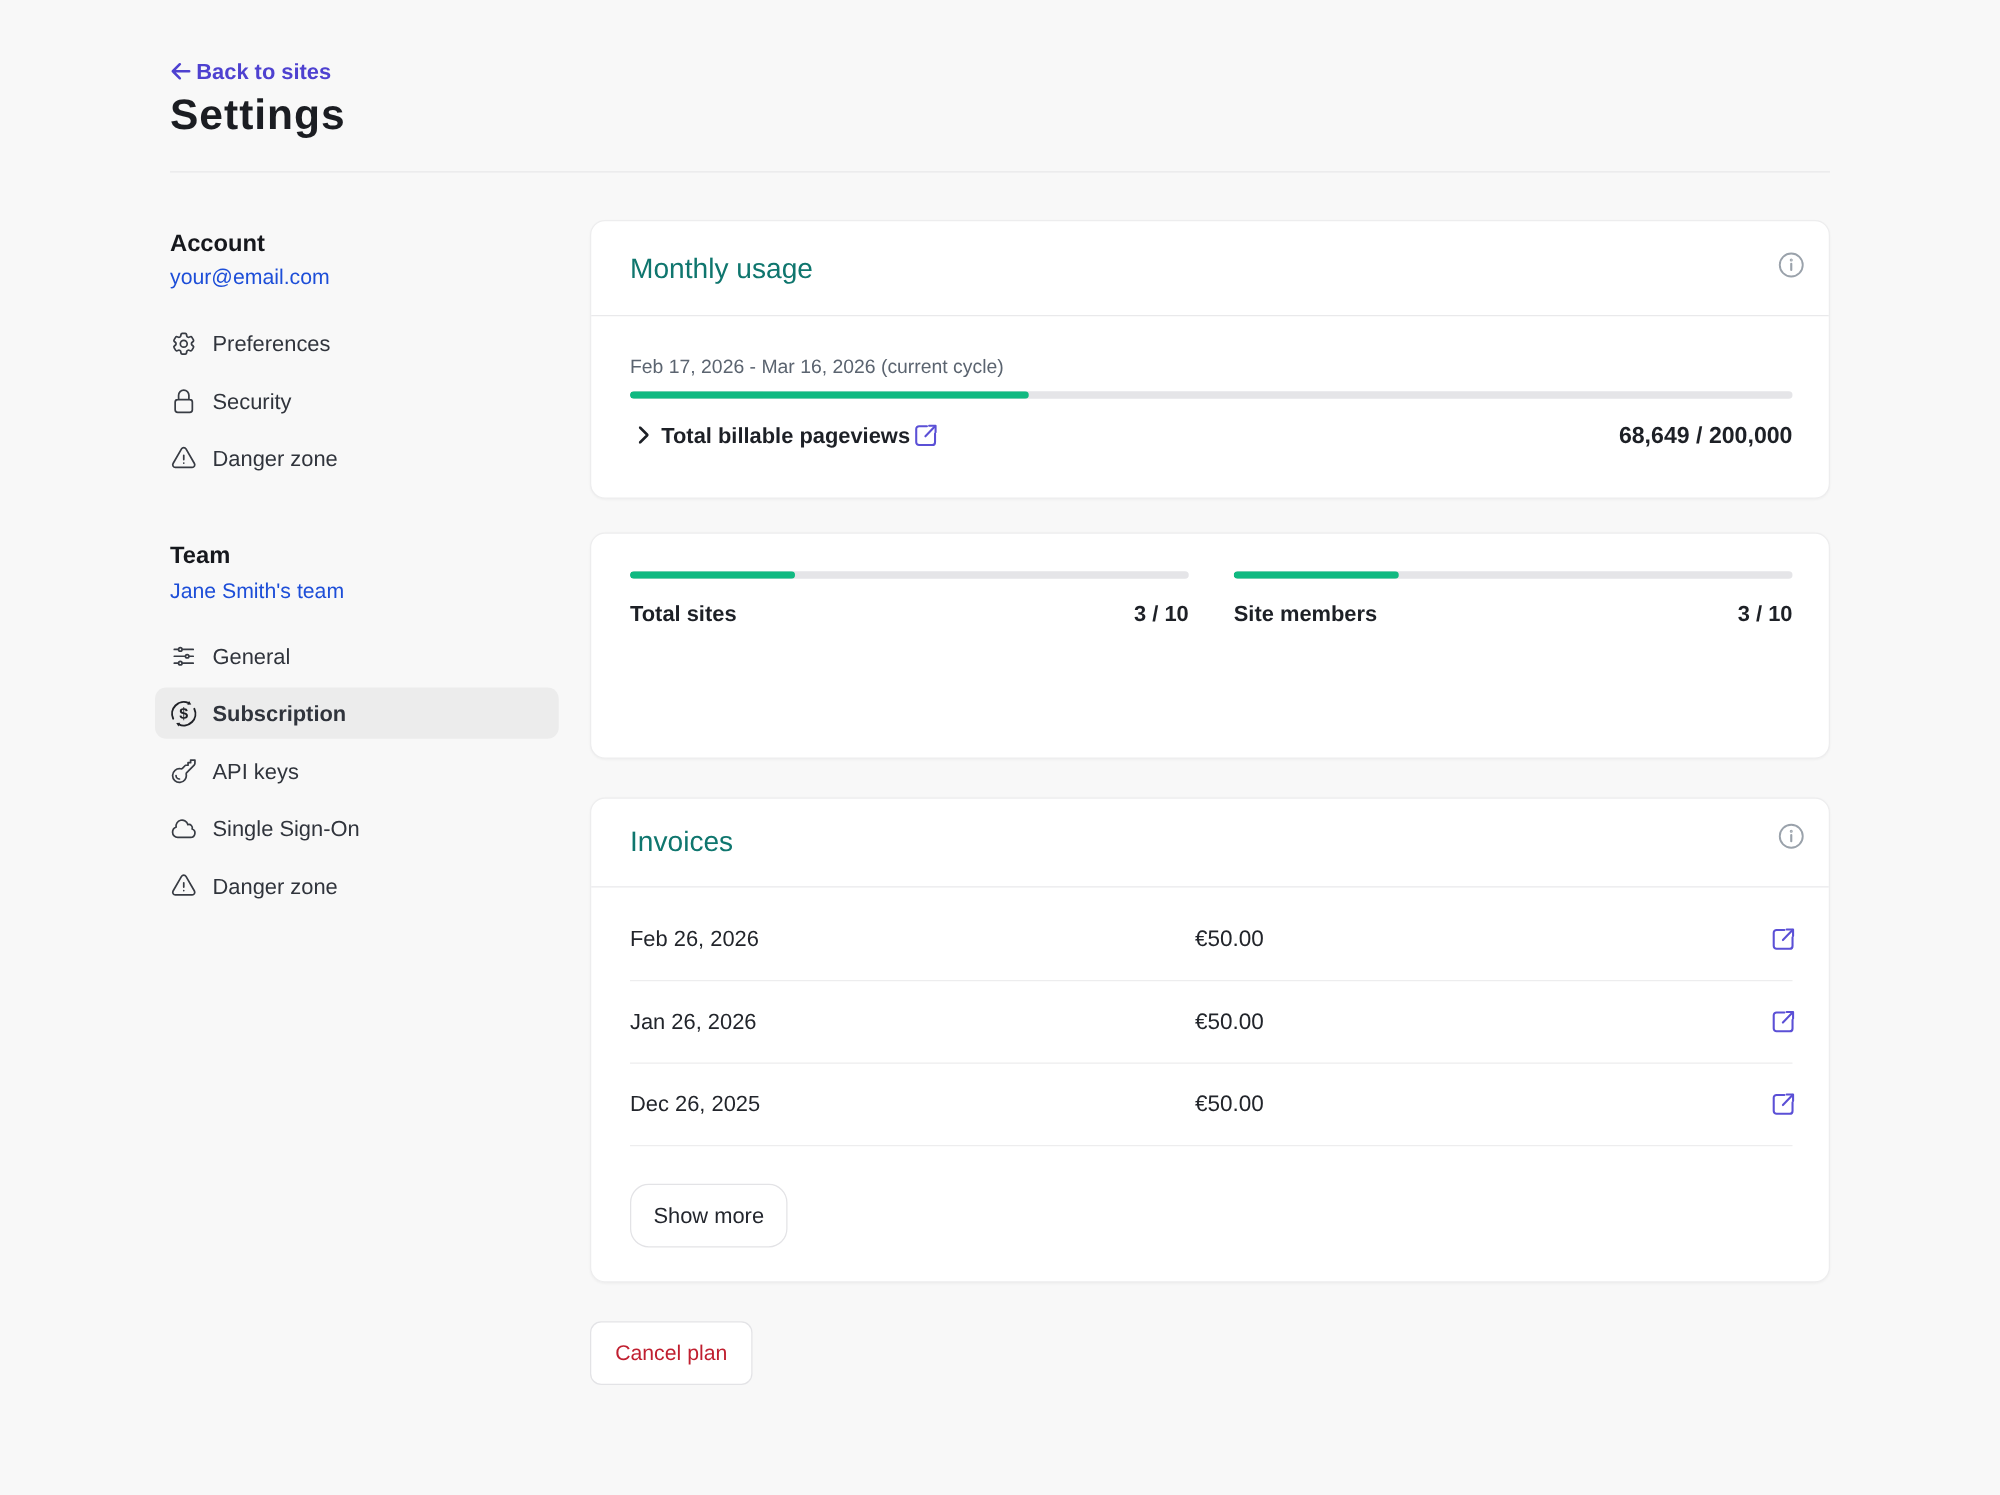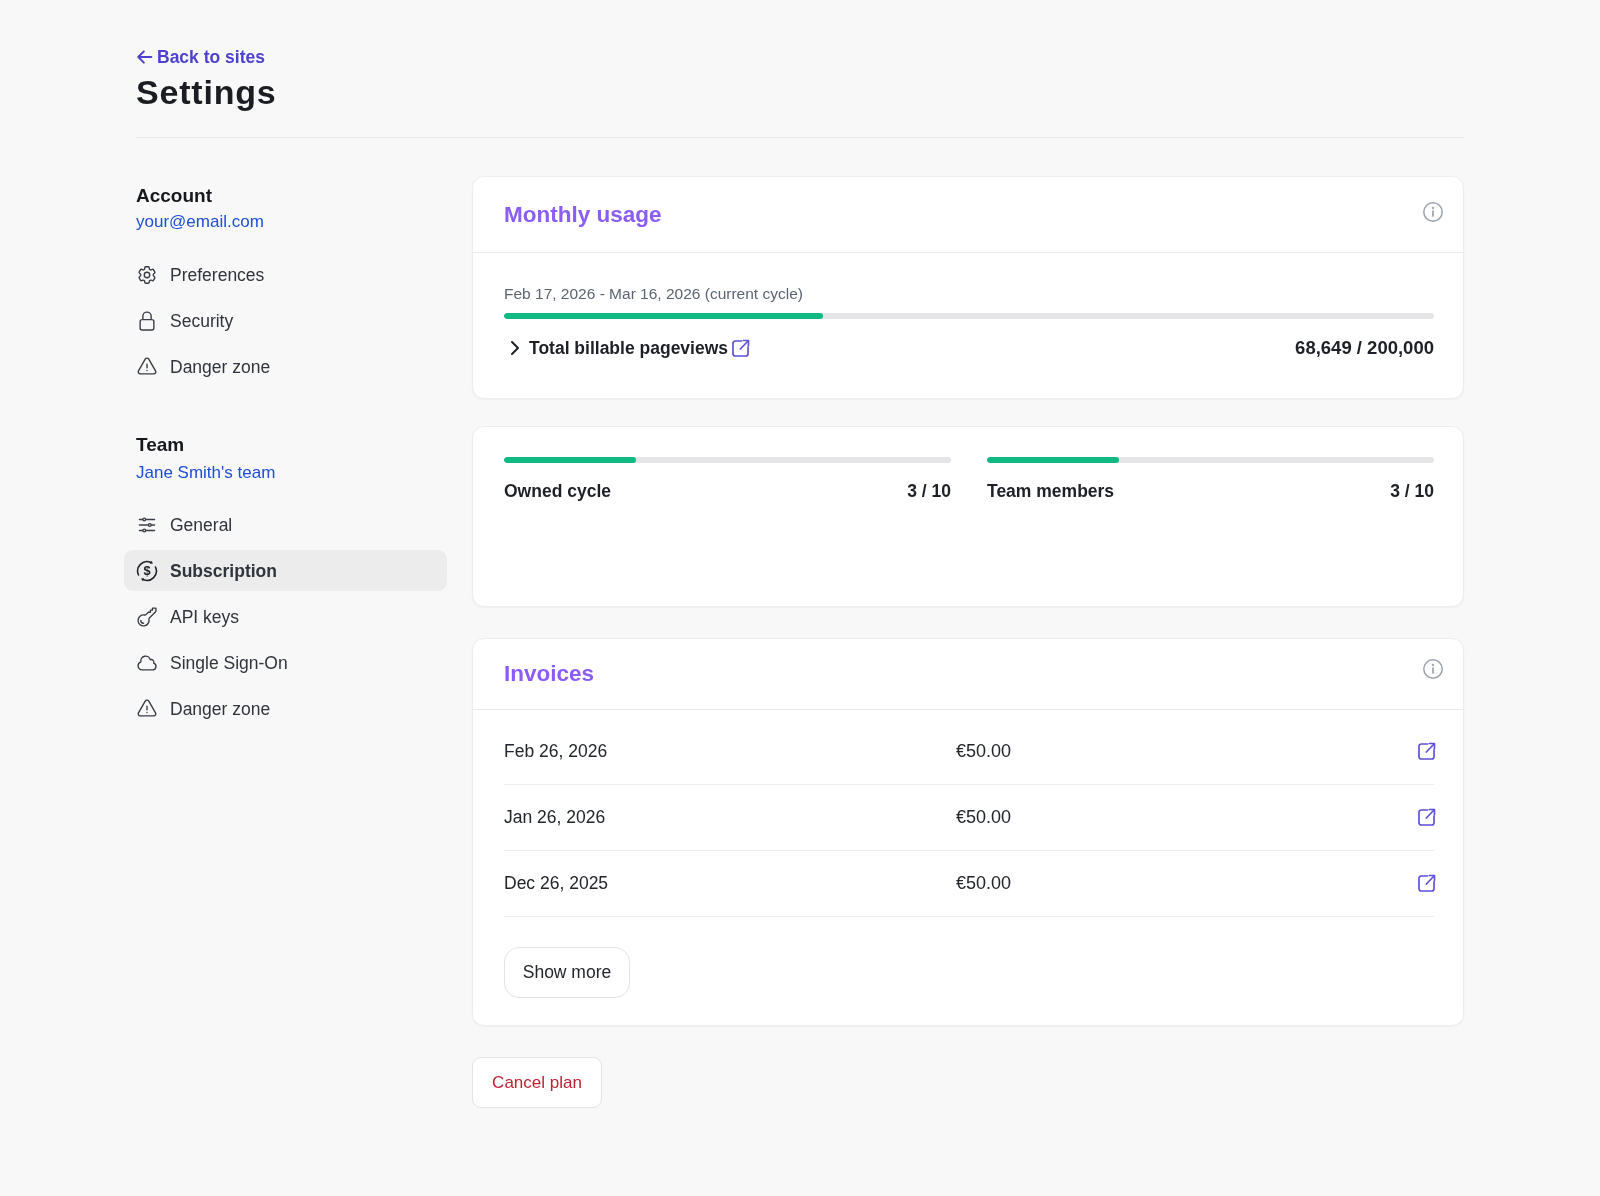--- a/index.html
+++ b/index.html
@@ -14,21 +14,21 @@
   .ssub { margin-top:3px; font-size:17px; line-height:24px; color:#1d4ed8; }
   ul.nav { list-style:none; margin-left:-12px; width:323px; position:relative; z-index:0; }
   ul.nav.n1 { margin-top:18px; }
   ul.nav.n2 { margin-top:17px; }
   ul.nav li { position:relative; height:46px; display:flex; align-items:center; padding-left:12px; font-size:17.5px; font-weight:500; color:#30343c; }
   ul.nav li svg { width:22px; height:22px; flex:none; margin-right:12px; }
   ul.nav li.act { font-weight:700; } ul.nav li.act::before { content:""; position:absolute; left:0; right:0; top:2px; bottom:3px; background:#ececec; border-radius:9px; z-index:-1; }
   .tm { margin-top:42px; }
   .main { flex:1; padding-top:38px; }
   .card { position:relative; background:#fff; border:1px solid #ededee; border-radius:12px; box-shadow:0 1px 2px rgba(0,0,0,0.04); }
-  .chead { display:flex; align-items:center; padding:0 31px; border-bottom:1px solid #e9e9eb; font-size:22.5px; font-weight:700; color:#8b5cf6; }
+  .chead { display:flex; align-items:center; padding:0 31px; border-bottom:1px solid #e9e9eb; font-size:22.5px; font-weight:400; color:#0f766e; }
   .info { position:absolute; right:18px; }
   .cbody { padding:0 29px 0 31px; }
   .gray { font-size:15.5px; line-height:22px; color:#5b6470; }
   .track { height:6px; border-radius:3px; background:#e5e5e8; overflow:hidden; }
   .fill { height:6px; border-radius:3px; background:#10b981; }
   .u-row { margin-top:16px; height:26px; display:flex; align-items:center; font-size:17.5px; font-weight:700; color:#1d2026; }
   .u-row .right { margin-left:auto; }
   .two { display:flex; gap:36px; }
   .two > div { flex:1; }
   .lbl { margin-top:16px; height:24px; display:flex; align-items:center; justify-content:space-between; font-size:17.5px; font-weight:700; color:#1d2026; }
@@ -119,30 +119,30 @@
         </div>
       </div>
       <div class="card" style="height:181px; margin-top:27px;">
         <div class="cbody" style="padding-top:30px;">
           <div class="two">
             <div>
               <div class="track">
                   <div class="fill" style="width:29.6%;"></div>
                 </div>
               <div class="lbl">
-                  <span>Owned cycle</span>
+                  <span>Total sites</span>
                   <span>3 / 10</span>
                 </div>
             </div>
             <div>
               <div class="track">
                   <div class="fill" style="width:29.6%;"></div>
                 </div>
               <div class="lbl">
-                  <span>Team members</span>
+                  <span>Site members</span>
                   <span>3 / 10</span>
                 </div>
             </div>
           </div>
         </div>
       </div>
       <div class="card" style="height:388px; margin-top:31px;">
         <div class="chead" style="height:71px;">Invoices
           <svg class="info" style="top:18px;" width="24" height="24" viewBox="0 0 24 24" fill="none" stroke="#9aa2ab" stroke-width="1.5">
               <circle cx="12" cy="12" r="9.2"></circle>

